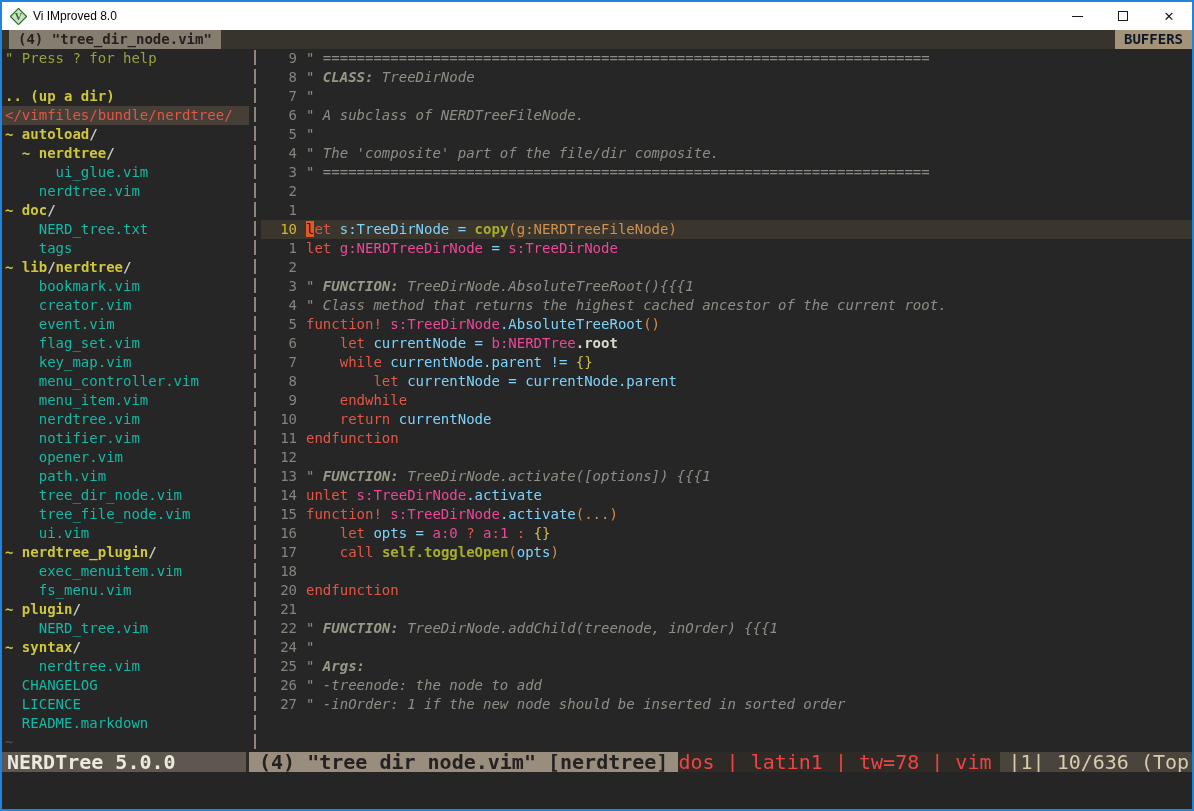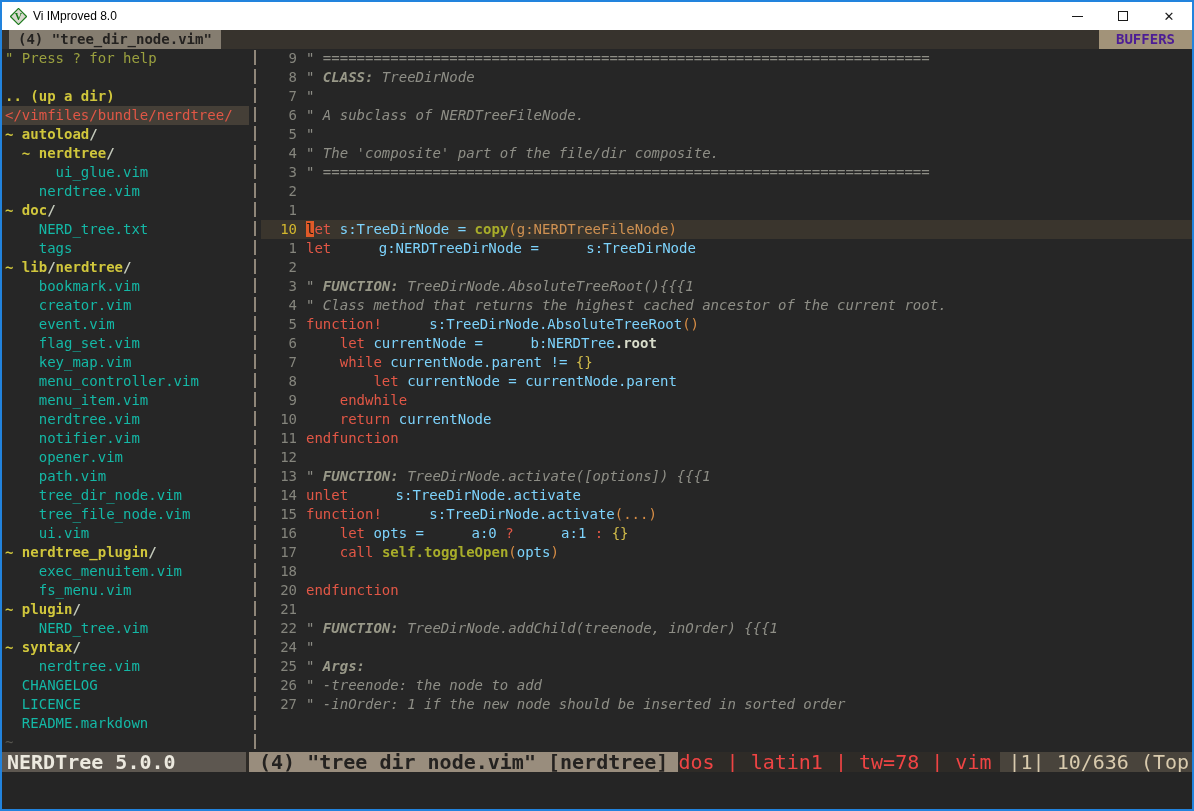--- a/index.html
+++ b/index.html
@@ -15,41 +15,41 @@
   .appicon { width:17px; height:17px; margin:0 6px 0 8px; flex:none; }
   .controls { margin-left:auto; display:flex; height:100%; }
   .ctrl { width:46px; height:100%; display:flex; align-items:center; justify-content:center;
     color:#1a1a1a; font-size:13px; }
   .glyph-min { width:11px; height:1px; background:#1a1a1a; display:inline-block; }
   .glyph-max { width:10px; height:10px; border:1px solid #1a1a1a; display:inline-block; }
   
   .tabline { height:19px; flex:none; background:#37332d; display:flex; align-items:stretch;
     font-size:14px; line-height:19px; font-weight:bold; white-space:pre; }
   .tab { background:#857d70; color:#242220; padding:0 9px; margin-left:7px; }
-  .buffers { margin-left:auto; background:#a29379; color:#4c1d95; padding:0 17px; }
+  .buffers { margin-left:auto; background:#a29379; color:#0f172a; padding:0 9px; }
   
   .main { flex:1; display:flex; overflow:hidden; font-size:14px; line-height:19px; }
   .tree { width:247px; flex:none; padding-left:3px; padding-top:0; white-space:pre; overflow:hidden; }
   .trow { height:19px; }
   .trow.hl { background:#453f37; margin-left:-3px; padding-left:3px; }
   .sep { width:12px; flex:none; position:relative; }
   .sep::before { content:""; position:absolute; left:5px; top:1px; bottom:0; width:2px;
     background:repeating-linear-gradient(to bottom, #8f8679 0 15px, transparent 15px 19px); }
   .code { flex:1; overflow:hidden; }
   .crow { height:19px; display:flex; white-space:pre; }
   .crow.cur { background:#3a352d; }
   .lnum { width:36px; flex:none; text-align:right; color:#85857d; margin-right:9px; }
   .crow.cur .lnum { color:#d3b72e; }
   
   .s-c   { color:#8e8e86; font-style:italic; }
   .s-cb  { color:#999989; font-style:italic; font-weight:bold; }
   .s-kw  { color:#e25746; }
   .s-id  { color:#7dd3fc; }
   .s-idb { color:#d8dcca; font-weight:bold; }
-  .s-sv  { color:#7dd3fc;margin-left:39px; }
+  .s-sv  { color:#ec4899; }
   .s-fn  { color:#a8ad2a; font-weight:bold; }
   .s-pr  { color:#d78d45; }
   .s-br  { color:#d3bd4a; }
   .s-num { color:#cf7ea0; }
   .s-amber { color:#cf9152; }
   .s-cursor { background:#e05a28; color:#201b15; }
   
   .s-help { color:#9aa03f; }
   .s-up   { color:#d0c63c; font-weight:bold; }
   .s-root { color:#e25746; }

